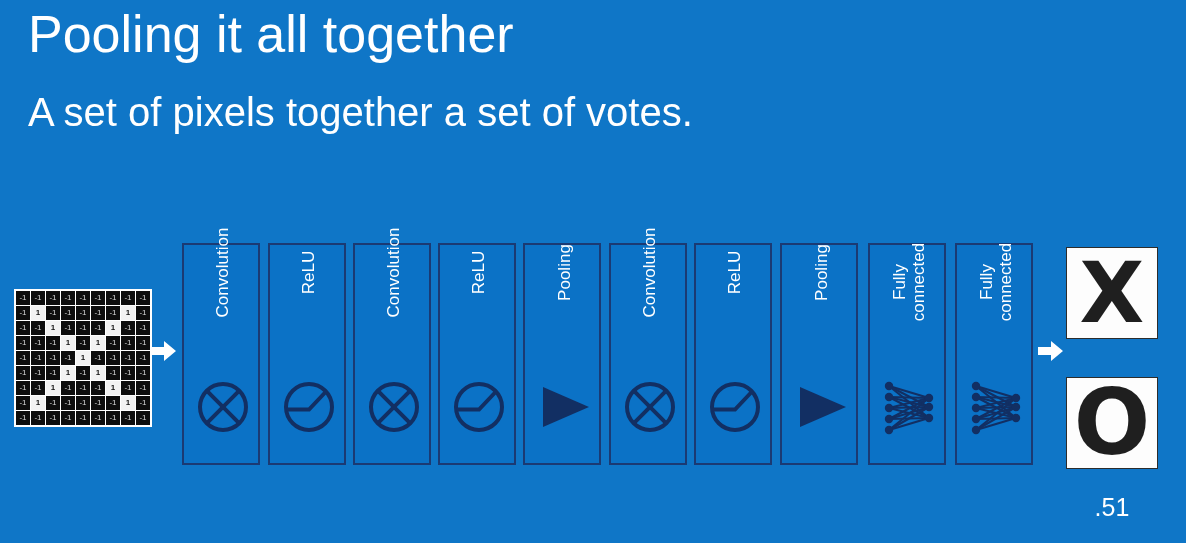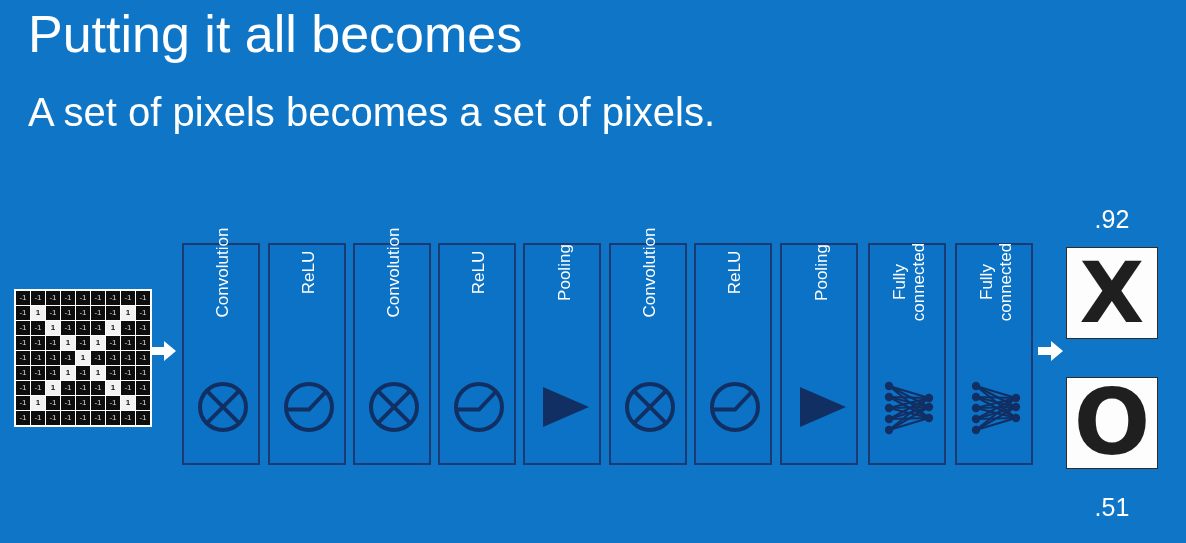--- a/index.html
+++ b/index.html
@@ -161,23 +161,23 @@
     color: #ffffff;
     font-size: 25px;
     font-weight: 400;
   }
   #score-x { top: 205px; }
   #score-o { top: 474px; margin-top: 19px; }
 </style>
 </head>
 <body>
 
-<div class="slide-title">Putting it all becomes</div>
-
-<div class="slide-subtitle">A set of pixels becomes a set of pixels.</div>
+<div class="slide-title">Pooling it all together</div>
+
+<div class="slide-subtitle">A set of pixels together a set of votes.</div>
 
 <div id="pipeline">
 
   <div id="input-grid">
       <div class="cell neg">-1</div>
       <div class="cell neg">-1</div>
       <div class="cell neg">-1</div>
       <div class="cell neg">-1</div>
       <div class="cell neg">-1</div>
       <div class="cell neg">-1</div>
@@ -419,21 +419,20 @@
         </div>
       </div>
     </div>
 
   <div class="arrow" id="arrow-output">
     <svg width="26" height="22" viewBox="0 0 26 22">
       <path d="M0,7 L13,7 L13,1 L25,11 L13,21 L13,15 L0,15 Z" fill="#ffffff"></path>
     </svg>
   </div>
 
-  <div class="out-score" id="score-x">.92</div>
 
   <div class="out-box" id="out-box-x">
     <span>X</span>
   </div>
 
   <div class="out-box" id="out-box-o">
     <span>O</span>
   </div>
 
   <div class="out-score" id="score-o">.51</div>

